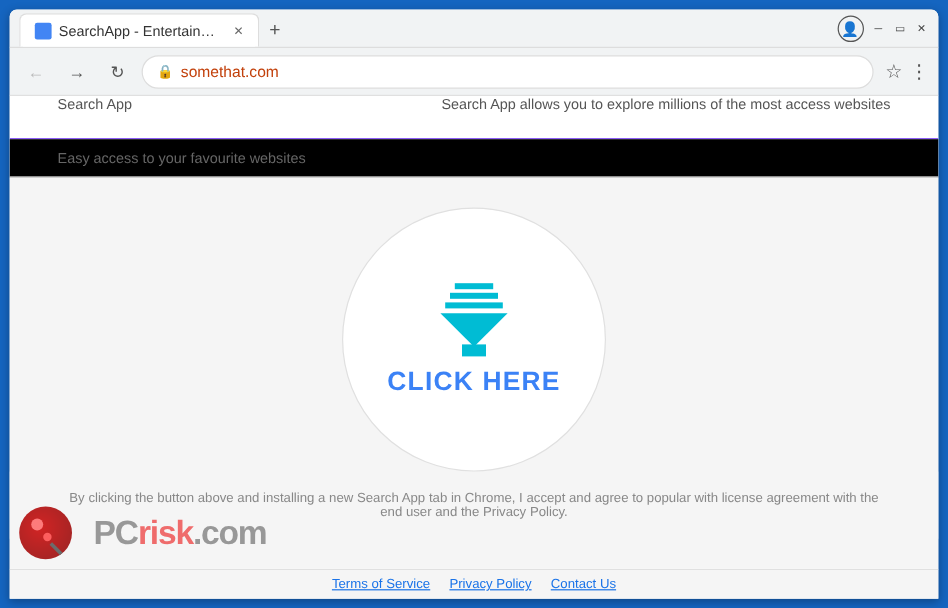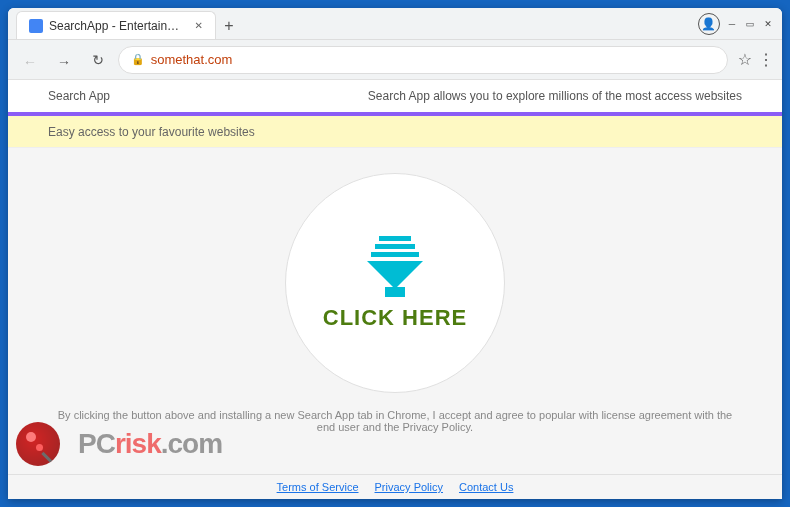--- a/index.html
+++ b/index.html
@@ -174,36 +174,36 @@
       font-size: 16px;
       color: #555;
       cursor: pointer;
     }
 
     
     .toolbar {
       height: 36px;
       background: #fff;
       display: flex;
-      align-items: center;
+      align-items: flex-start;
       padding: 0 40px;
-      border-bottom: 4px solid #8b5cf6;
+      border-bottom: 1px solid #8b5cf6;
       flex-shrink: 0;
       justify-content: space-between;
     }
 
     .toolbar-left, .toolbar-right {
       font-size: 12px;
       color: #555;
     }
 
     
     .features-row {
       height: 32px;
-      background: #fef9c3;
+      background: #000000;
       display: flex;
       align-items: center;
       padding: 0 40px;
       border-bottom: 1px solid #eee;
       flex-shrink: 0;
       justify-content: space-between;
     }
 
     .feature-text {
       font-size: 12px;
@@ -270,21 +270,21 @@
     .dl-stem {
       width: 20px;
       height: 10px;
       background: #00bcd4;
       margin-top: -4px;
     }
 
     .click-here-text {
       font-size: 22px;
       font-weight: bold;
-      color: #4d7c0f;
+      color: #3b82f6;
       letter-spacing: 1px;
     }
 
     
     .disclaimer {
       padding: 16px 40px;
       text-align: center;
       font-size: 11px;
       color: #888;
       background: #f5f5f5;

